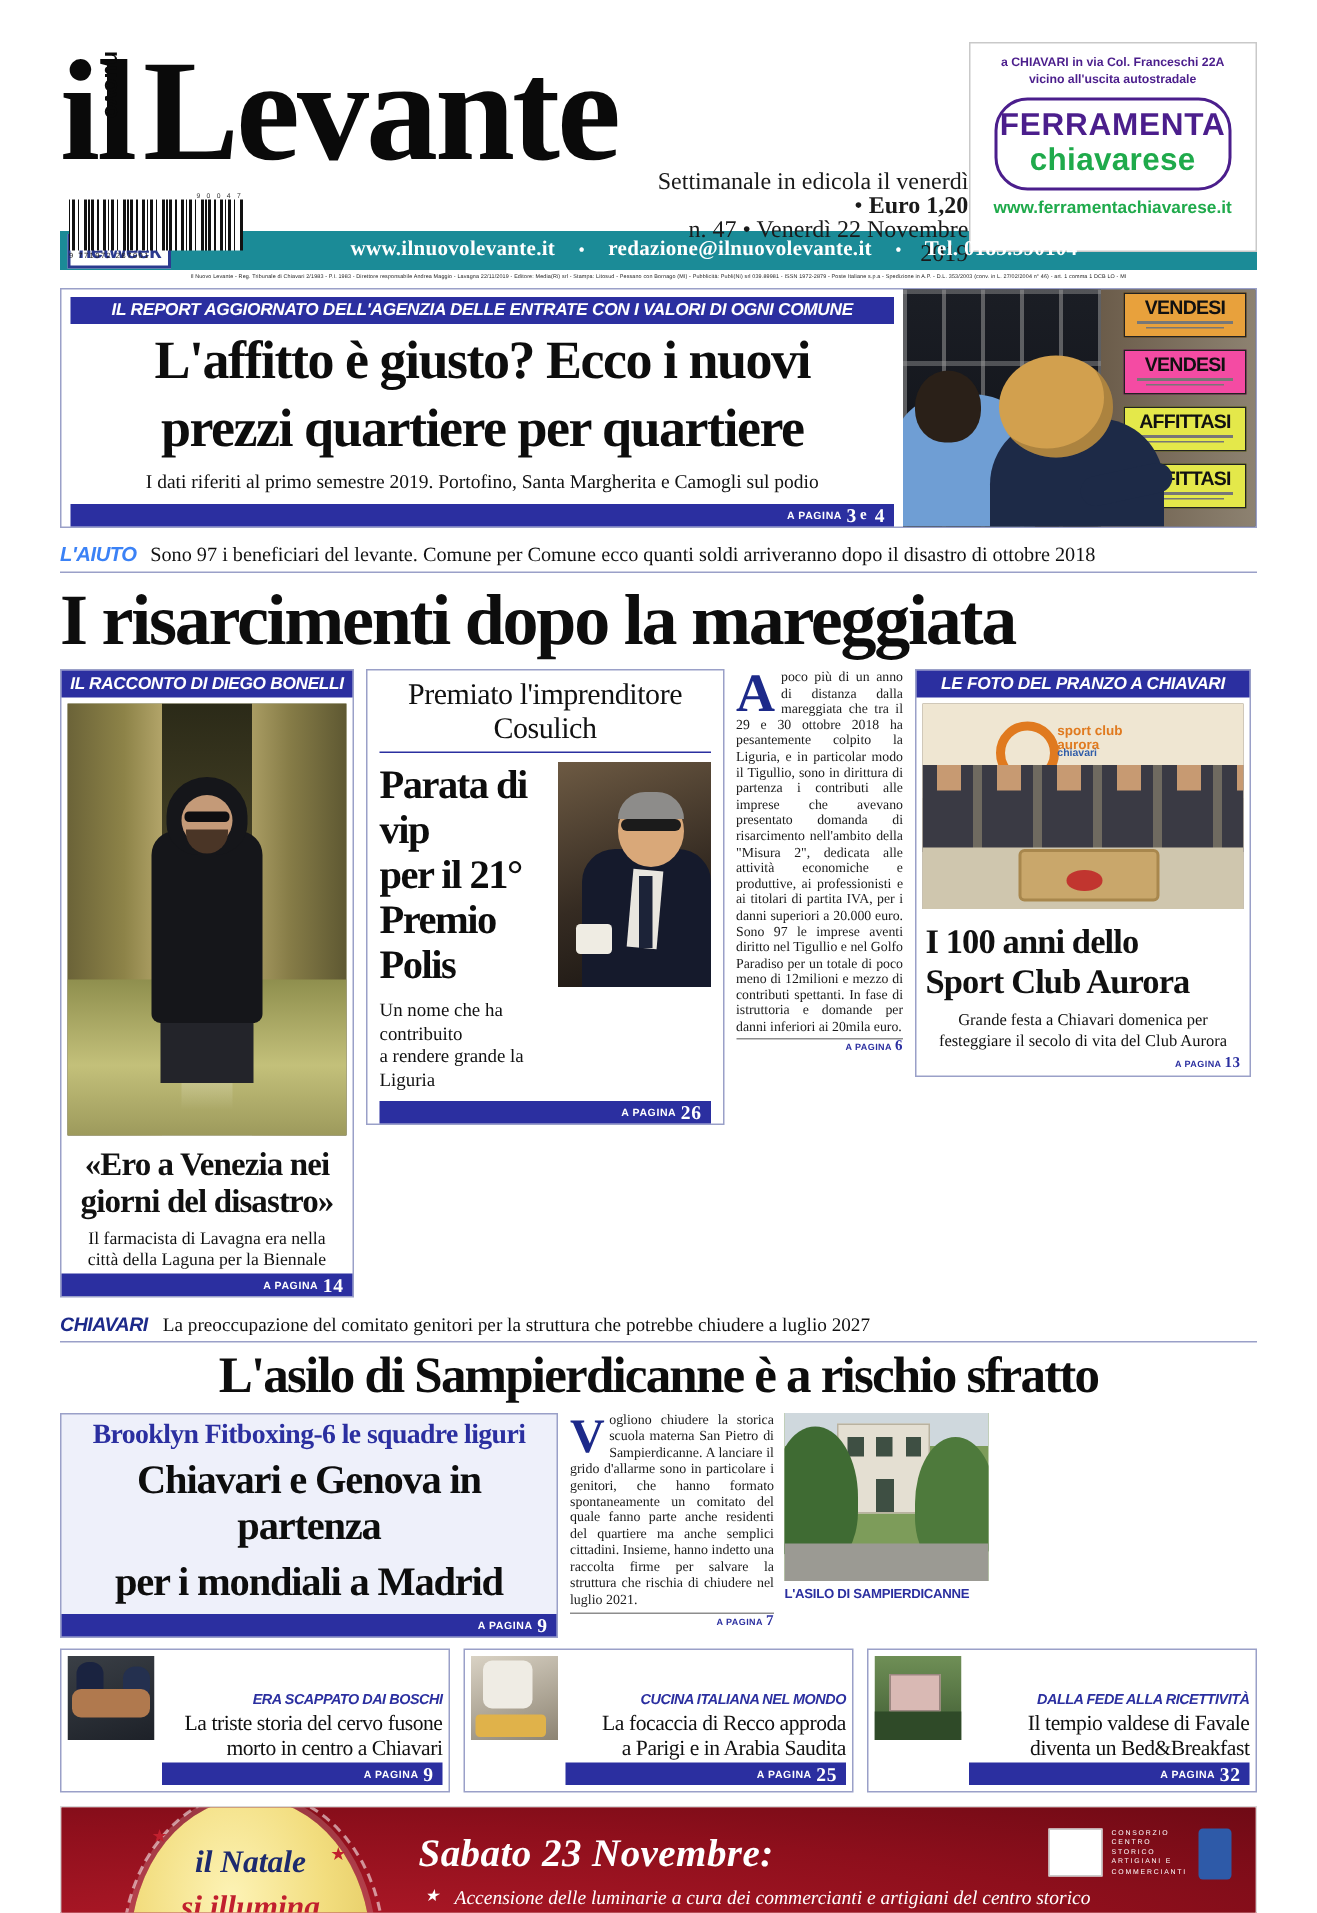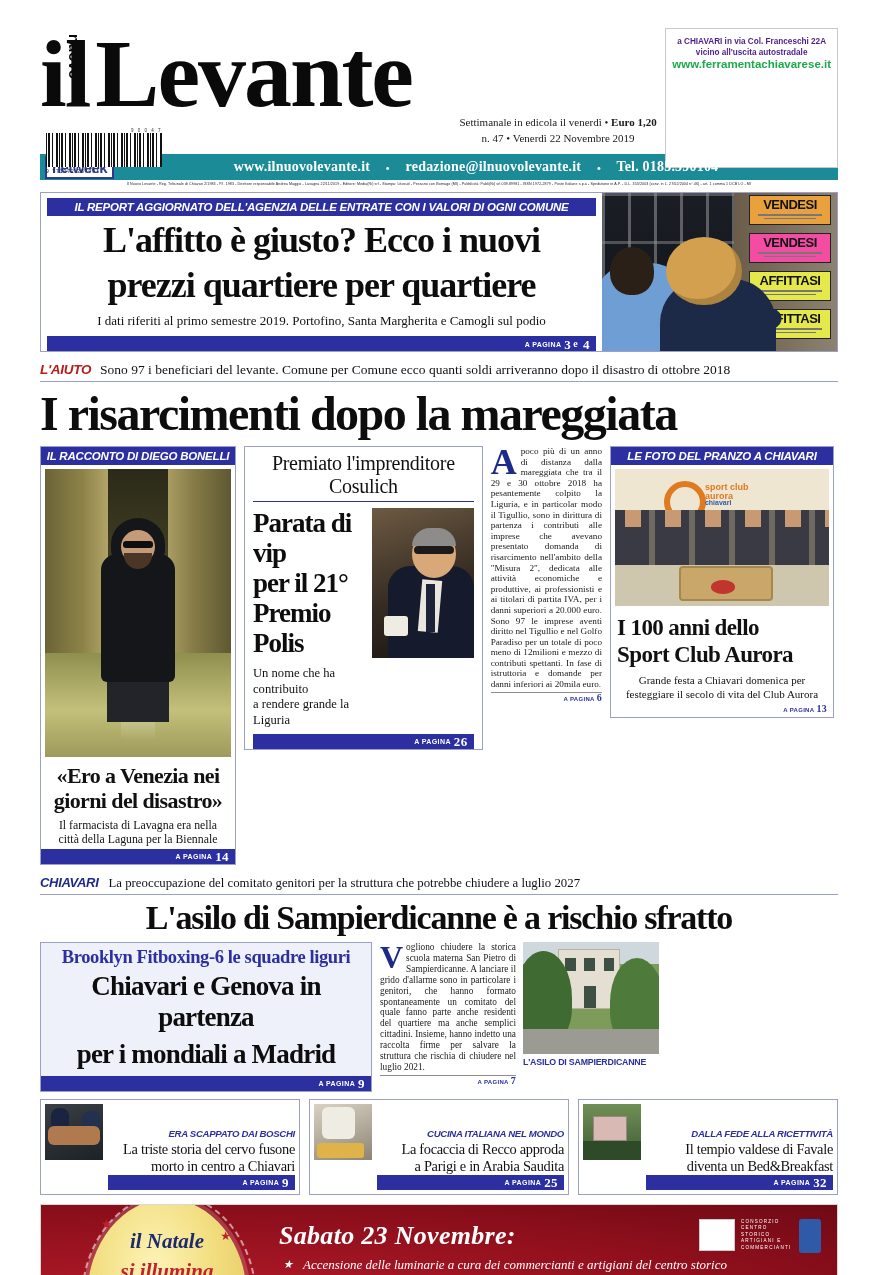--- a/index.html
+++ b/index.html
@@ -11,21 +11,21 @@
   .logo-wrap{position:relative;width:575px;}
   .logo{font-family:"Liberation Serif",serif;font-weight:700;font-size:96px;line-height:92px;letter-spacing:-2px;color:#0a0a0a;display:flex;align-items:flex-start;}
   .logo .il{position:relative;display:inline-block;padding-right:6px;}
   .logo .nuovo{position:absolute;left:42px;top:6px;transform:rotate(90deg);transform-origin:left top;font-size:15px;font-weight:700;letter-spacing:0px;line-height:1;font-family:"Liberation Sans",sans-serif;}
   .logo .lev{display:inline-block;}
   .barcode{margin-top:8px;margin-left:6px;width:120px;}
   .barcode .bars{height:34px;width:116px;
      background:repeating-linear-gradient(to right,#111 0 1px,#fff 1px 2px,#111 2px 4px,#fff 4px 6px,#111 6px 7px,#fff 7px 10px,#111 10px 12px,#fff 12px 13px);}
   .barcode .bnum{font-family:"Liberation Sans",sans-serif;font-size:5px;letter-spacing:1px;color:#222;margin-top:1px;}
   .bsmall{font-family:"Liberation Sans",sans-serif;font-size:4.5px;letter-spacing:1.5px;color:#333;text-align:right;width:116px;}
-  .subhead{width:300px;text-align:center;padding-top:86px;font-size:11px;line-height:16px;color:#1a1a1a;}
+  .subhead{width:300px;text-align:right;padding-top:86px;font-size:16px;line-height:16px;color:#1a1a1a;}
   .subhead b{font-weight:700;}
   .adbox{width:222px;height:140px;border:1px solid #c9c9c9;box-sizing:border-box;padding:7px 6px 5px;text-align:center;background:#fff;}
   .adbox .l1{font-family:"Liberation Sans",sans-serif;font-size:8.2px;font-weight:700;color:#4B1e8c;line-height:11px;}
   .adpill{border:2px solid #4B1e8c;border-radius:22px;margin:7px 10px 6px;padding:6px 2px 7px;}
   .adpill .t1{font-family:"Liberation Sans",sans-serif;font-size:21px;font-weight:700;color:#4B1e8c;letter-spacing:.5px;line-height:22px;}
   .adpill .t2{font-family:"Liberation Sans",sans-serif;font-size:21px;font-weight:700;color:#1faa4b;letter-spacing:.2px;line-height:23px;}
   .adurl{font-family:"Liberation Sans",sans-serif;font-size:11.5px;font-weight:700;color:#1faa4b;}
 
   
   .navbar{height:26px;background:#1b8b97;display:flex;align-items:center;margin-top:4px;}
@@ -63,21 +63,21 @@
   .s-yel1{background:#e4e84a;top:78px;}
   .s-yel2{background:#e4e84a;top:116px;}
   .person-a{position:absolute;left:-8px;bottom:0;width:96px;height:88px;background:#6f9ed4;border-radius:40px 40px 0 0;}
   .head-a{position:absolute;left:8px;bottom:56px;width:44px;height:48px;background:#2a2018;border-radius:50% 50% 45% 45%;}
   .person-b{position:absolute;left:58px;bottom:0;width:116px;height:72px;background:#1d2a47;border-radius:44px 44px 0 0;}
   .head-b{position:absolute;left:64px;bottom:46px;width:76px;height:68px;background:#d2a04e;border-radius:50%;box-shadow:inset -6px -6px 0 rgba(0,0,0,.18);}
   .arm{position:absolute;left:118px;bottom:18px;width:62px;height:20px;background:#1d2a47;border-radius:10px;transform:rotate(-12deg);}
 
   
   .strap{display:flex;align-items:baseline;border-bottom:1px solid #9aa0c8;padding:4px 0 3px;margin-top:6px;}
-  .strap .lbl{font-family:"Liberation Sans",sans-serif;font-weight:700;font-style:italic;font-size:13.5px;color:#b91c1c;letter-spacing:-.3px;padding-right:9px;}
+  .strap .lbl{font-family:"Liberation Sans",sans-serif;font-weight:700;font-style:italic;font-size:13.5px;color:#3b82f6;letter-spacing:-.3px;padding-right:9px;}
   .strap .txt{font-size:13.5px;color:#111;}
   .mainhead{font-family:"Liberation Serif",serif;font-weight:700;font-size:48px;line-height:52px;letter-spacing:-1.5px;padding:6px 0 4px;color:#0d0d0d;}
 
   
   .grid3{display:flex;gap:8px;margin-top:2px;}
   .col-left{width:196px;}
   .col-mid{width:358px;}
   .col-right{width:224px;}
 
   .imgbox{border:1px solid #9aa0c8;box-sizing:border-box;}
@@ -220,20 +220,24 @@
     </div>
 
     <div class="subhead">
       <div><span>Settimanale in edicola il venerdì • </span><b>Euro 1,20</b></div>
       <div>n. 47 • Venerdì 22 Novembre 2019</div>
     </div>
 
     <div class="adbox">
       <div class="l1">a CHIAVARI in via Col. Franceschi 22A</div>
       <div class="l1">vicino all'uscita autostradale</div>
+      <div class="adpill">
+        <div class="t1">FERRAMENTA</div>
+        <div class="t2">chiavarese</div>
+      </div>
       <div class="adurl">www.ferramentachiavarese.it</div>
     </div>
   </div>
 
   <div class="navbar">
     <div class="netweek">netweek</div>
     <div class="navlinks">
       <span>www.ilnuovolevante.it</span>
       <span class="dot">•</span>
       <span>redazione@ilnuovolevante.it</span>

